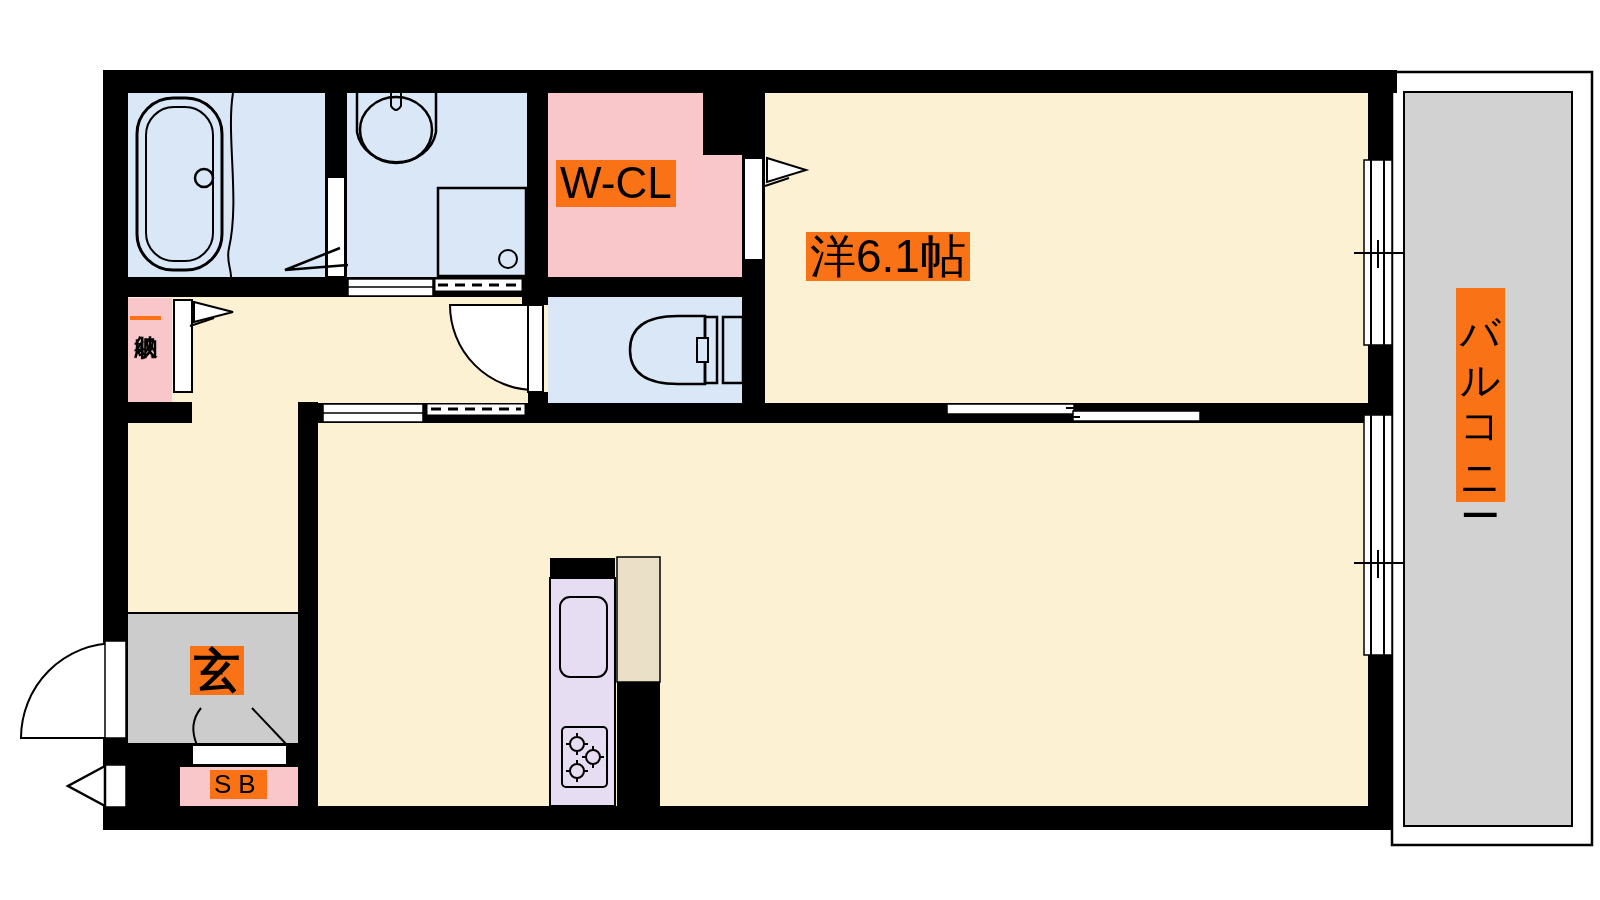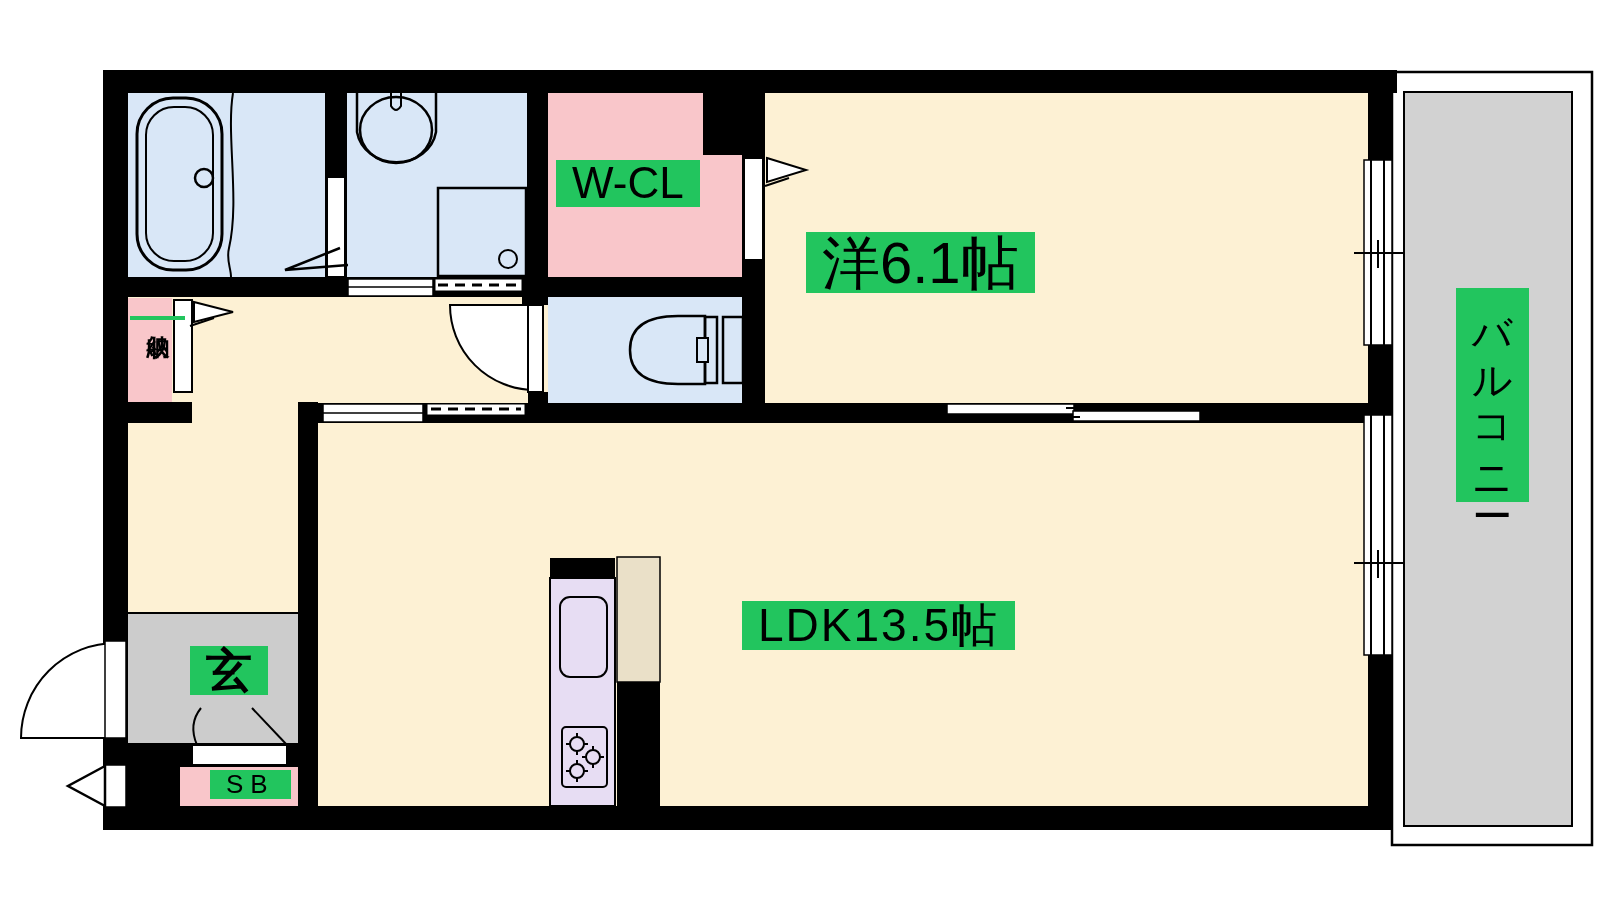--- a/index.html
+++ b/index.html
@@ -1,23 +1,23 @@
 <!DOCTYPE html>
 <html><head>
 <meta charset="utf-8">
 <style>
   html,body{margin:0;padding:0;background:#fff;}
   #plan{position:relative;width:1600px;height:900px;background:#fff;overflow:hidden;
         font-family:"Liberation Sans","DejaVu Sans",sans-serif;}
   #plan svg{position:absolute;left:0;top:0;}
-  .label{position:absolute;background:#22c55e;color:#000;white-space:nowrap;
-         line-height:1.02;padding:1px 16px;}
+  .label{position:absolute;background:#f97316;color:#000;white-space:nowrap;
+         line-height:1.02;padding:1px 4px;}
   .v{writing-mode:vertical-rl;text-orientation:upright;}
   .lbl-wcl{left:556px;top:160px;font-size:44px;font-weight:500;}
-  .lbl-western{left:806px;top:232px;font-size:58px;font-weight:500;}
+  .lbl-western{left:806px;top:232px;font-size:46px;font-weight:500;}
   .lbl-ldk{left:742px;top:601px;font-size:46px;font-weight:500;letter-spacing:2px;}
   .lbl-balcony{left:1456px;top:288px;font-size:40px;font-weight:500;letter-spacing:6px;}
   .lbl-genkan{left:190px;top:646px;font-size:46px;font-weight:600;}
   .lbl-sb{left:210px;top:770px;font-size:26px;font-weight:500;letter-spacing:7px;}
   .lbl-storage{left:130px;top:316px;font-size:23px;font-weight:600;letter-spacing:1px;}
 </style>
 </head>
 <body>
 
 <div id="plan">
@@ -160,18 +160,17 @@
       <line x1="1371" y1="415" x2="1371" y2="655" stroke="#000" stroke-width="2"></line>
       <line x1="1384" y1="415" x2="1384" y2="655" stroke="#000" stroke-width="2"></line>
       <line x1="1354" y1="563" x2="1404" y2="563" stroke="#000" stroke-width="2"></line>
       <line x1="1378" y1="550" x2="1378" y2="578" stroke="#000" stroke-width="2"></line>
     </g>
   </g>
 </svg>
 
   <div class="label lbl-wcl">W-CL</div>
   <div class="label lbl-western">洋6.1帖</div>
-  <div class="label lbl-ldk">LDK13.5帖</div>
   <div class="label lbl-balcony v">バルコニー</div>
   <div class="label lbl-genkan">玄</div>
   <div class="label lbl-sb">SB</div>
   <div class="label lbl-storage v">収納</div>
 </div>
 
 </body></html>

